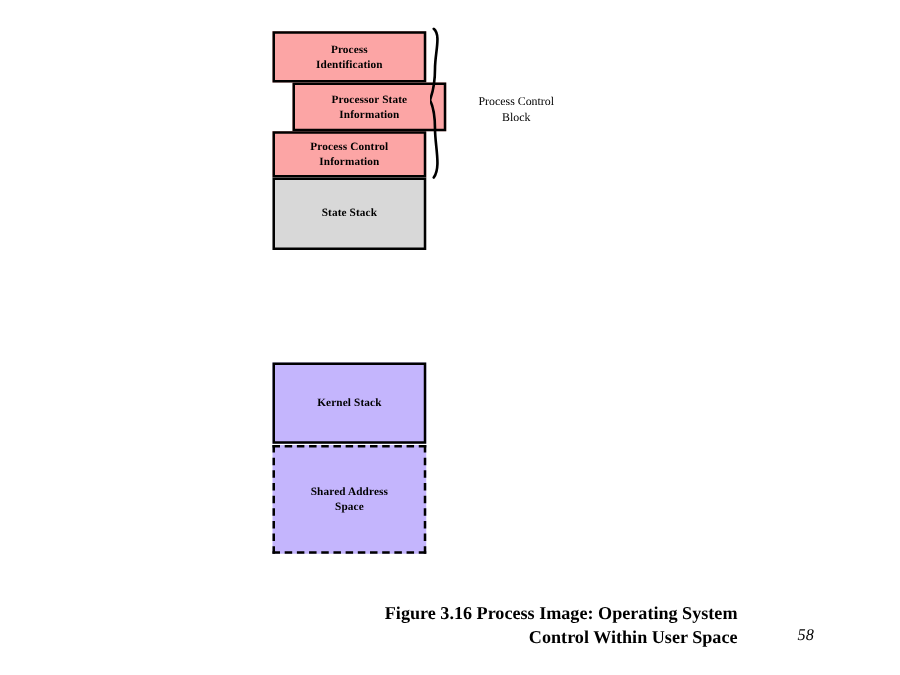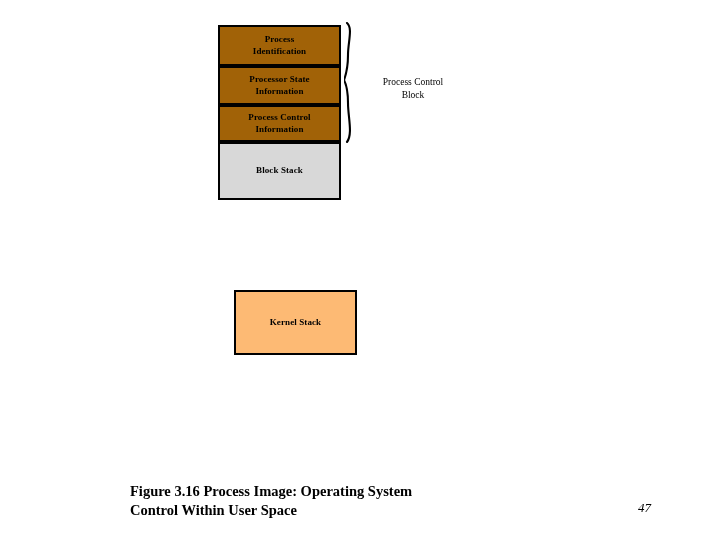--- a/index.html
+++ b/index.html
@@ -40,31 +40,31 @@
 
   .mem-block .block-label {
     font-size: 9px;
     font-weight: bold;
     line-height: 1.25;
     letter-spacing: 0.1px;
     padding: 0 3px;
     white-space: pre-line;
   }
 
-  .fill-blue { background: #a16207; }
+  .fill-blue { background: #fca5a5; }
   .fill-gray { background: #d8d8d8; }
-  .fill-white { background: #fdba74; margin-left: 16px; }
+  .fill-white { background: #c4b5fd; }
 
   .dashed-block {
     border: 2px dashed #000000;
   }
 
   
   #block-process-identification      { top: 0px;   height: 41px; }
-  #block-processor-state-information { top: 41px;  height: 39px; }
+  #block-processor-state-information { top: 41px;  height: 39px; margin-left: 16px; }
   #block-process-control-information { top: 80px;  height: 37px; }
   #block-user-stack                  { top: 117px; height: 58px; }
   #block-private-user-address-space  { top: 175px; height: 90px; }
   #block-kernel-stack                { top: 265px; height: 65px; }
   #block-shared-address-space        { top: 331px; height: 87px; }
 
   
   #pcb-brace {
     position: absolute;
     left: 344px;
@@ -84,21 +84,21 @@
     line-height: 1.35;
     white-space: pre-line;
   }
 
   
   #figure-caption {
     position: absolute;
     left: 130px;
     top: 482px;
     width: 460px;
-    text-align: left;
+    text-align: right;
     font-size: 14.5px;
     font-weight: bold;
     line-height: 1.32;
     font-family: Liberation Serif, serif;
   }
   #figure-caption .caption-line { display: block; }
 
   
   #page-number {
     position: absolute;
@@ -122,28 +122,32 @@
     <span class="block-label">Processor State
 Information</span>
   </div>
 
   <div class="mem-block fill-blue" id="block-process-control-information">
     <span class="block-label">Process Control
 Information</span>
   </div>
 
   <div class="mem-block fill-gray" id="block-user-stack">
-    <span class="block-label">Block Stack</span>
+    <span class="block-label">State Stack</span>
   </div>
 
 
   <div class="mem-block fill-white" id="block-kernel-stack">
     <span class="block-label">Kernel Stack</span>
   </div>
 
+  <div class="mem-block fill-white dashed-block" id="block-shared-address-space">
+    <span class="block-label">Shared Address
+Space</span>
+  </div>
 
 </div>
 
 <div id="pcb-brace">
   <svg width="16" height="122" viewBox="0 0 16 122" xmlns="http://www.w3.org/2000/svg">
     <path d="M 3 1
              C 9 6, 4 20, 4 33
              C 4 48, 1 55, 0 58
              C 1 60, 4 67, 4 81
              C 4 95, 9 112, 3 120" fill="none" stroke="#000000" stroke-width="2.1" stroke-linecap="round" stroke-linejoin="round"></path>
@@ -153,13 +157,13 @@
 <div id="pcb-annotation-label">
   <span>Process Control
 Block</span>
 </div>
 
 <div id="figure-caption">
   <span class="caption-line">Figure 3.16   Process Image: Operating System</span>
   <span class="caption-line">Control Within User Space</span>
 </div>
 
-<div id="page-number">47</div>
+<div id="page-number">58</div>
 
 </body></html>

